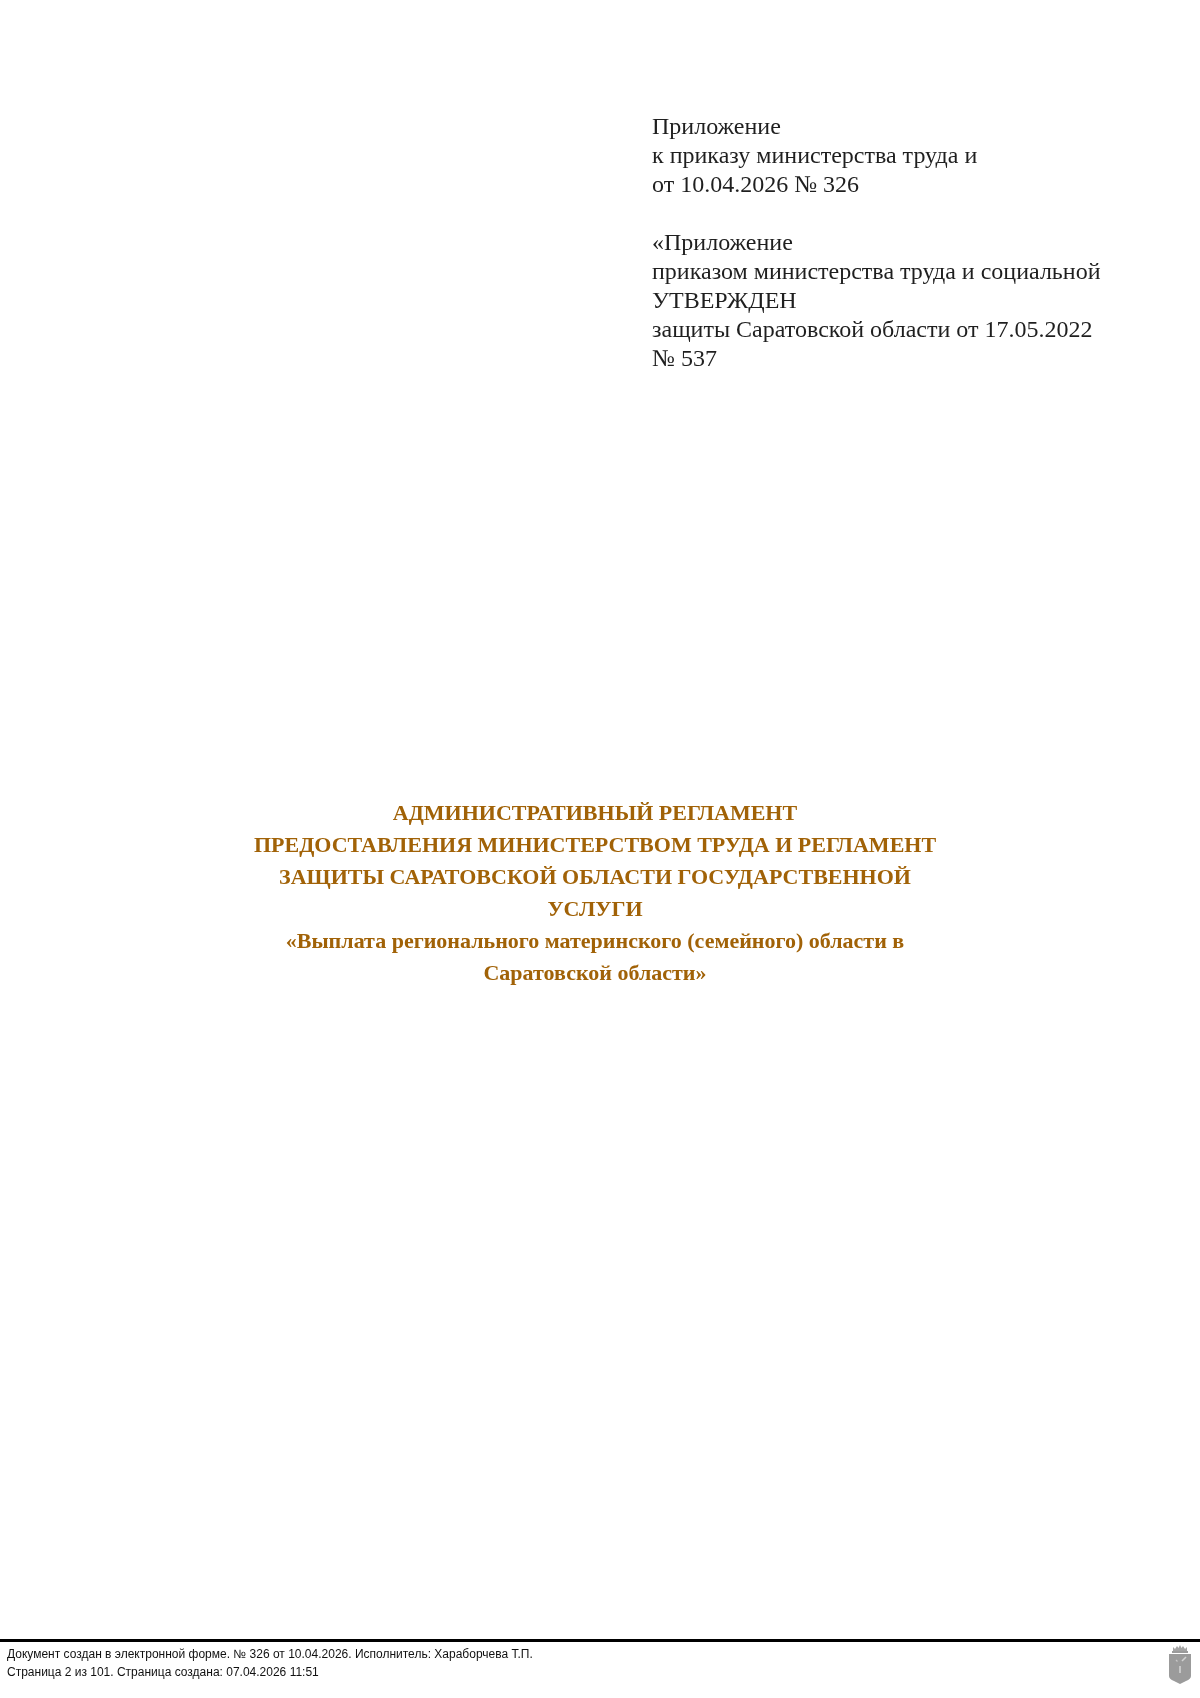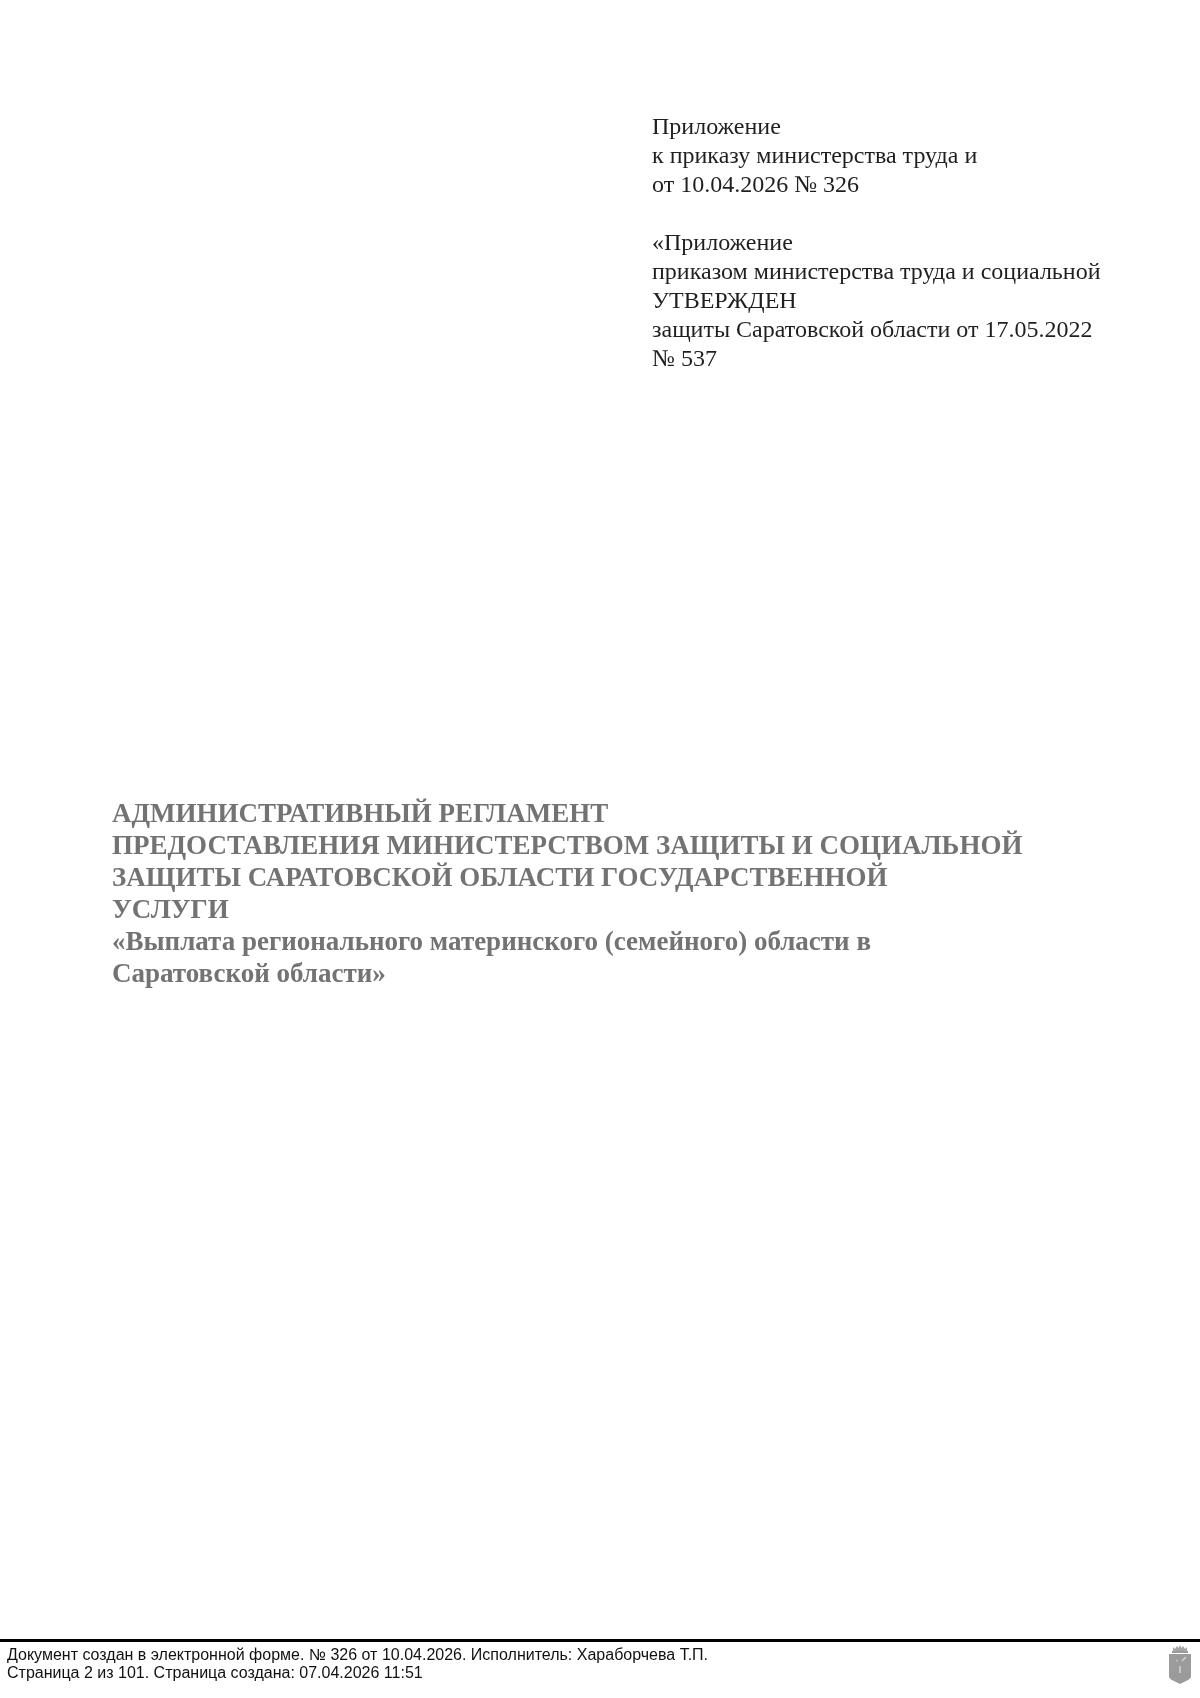--- a/index.html
+++ b/index.html
@@ -30,44 +30,44 @@
   .ref-para { margin: 0 0 29px 0; }
   .ref-para:last-child { margin-bottom: 12px; }
   .ref-line { display: block; white-space: nowrap; }
 
   
   .title-block {
     position: absolute;
     left: 112px;
     top: 797px;
     width: 966px;
-    text-align: left;
+    text-align: center;
     font-weight: bold;
-    font-size: 27px;
+    font-size: 22px;
     line-height: 32px;
-    color: #737373;
+    color: #a16207;
   }
   .title-line { display: block; }
 
   
   .footer-rule {
     position: absolute;
     left: 0;
     top: 1639px;
     width: 1200px;
     height: 3px;
     background: #000000;
   }
   .footer-text {
     position: absolute;
     left: 7px;
     top: 1646px;
     width: 1100px;
     font-family: "Liberation Sans", "DejaVu Sans", sans-serif;
-    font-size: 16px;
+    font-size: 12px;
     line-height: 17.5px;
     color: #111111;
   }
   .footer-line { display: block; white-space: nowrap; }
 
   .emblem {
     position: absolute;
     left: 1167px;
     top: 1643px;
     width: 26px;
@@ -89,21 +89,21 @@
       <span class="ref-line">«Приложение</span>
       <span class="ref-line">приказом министерства труда и социальной</span>
       <span class="ref-line">УТВЕРЖДЕН</span>
       <span class="ref-line">защиты Саратовской области от 17.05.2022</span>
       <span class="ref-line">№ 537</span>
     </p>
   </div>
 
   <div class="title-block">
     <span class="title-line">АДМИНИСТРАТИВНЫЙ РЕГЛАМЕНТ</span>
-    <span class="title-line">ПРЕДОСТАВЛЕНИЯ МИНИСТЕРСТВОМ ЗАЩИТЫ И СОЦИАЛЬНОЙ</span>
+    <span class="title-line">ПРЕДОСТАВЛЕНИЯ МИНИСТЕРСТВОМ ТРУДА И РЕГЛАМЕНТ</span>
     <span class="title-line">ЗАЩИТЫ САРАТОВСКОЙ ОБЛАСТИ ГОСУДАРСТВЕННОЙ</span>
     <span class="title-line">УСЛУГИ</span>
     <span class="title-line">«Выплата регионального материнского (семейного) области в</span>
     <span class="title-line">Саратовской области»</span>
   </div>
 
   <div class="footer-rule"></div>
   <div class="footer-text">
     <span class="footer-line">Документ создан в электронной форме. № 326 от 10.04.2026. Исполнитель: Хараборчева Т.П.</span>
     <span class="footer-line">Страница 2 из 101. Страница создана: 07.04.2026 11:51</span>

